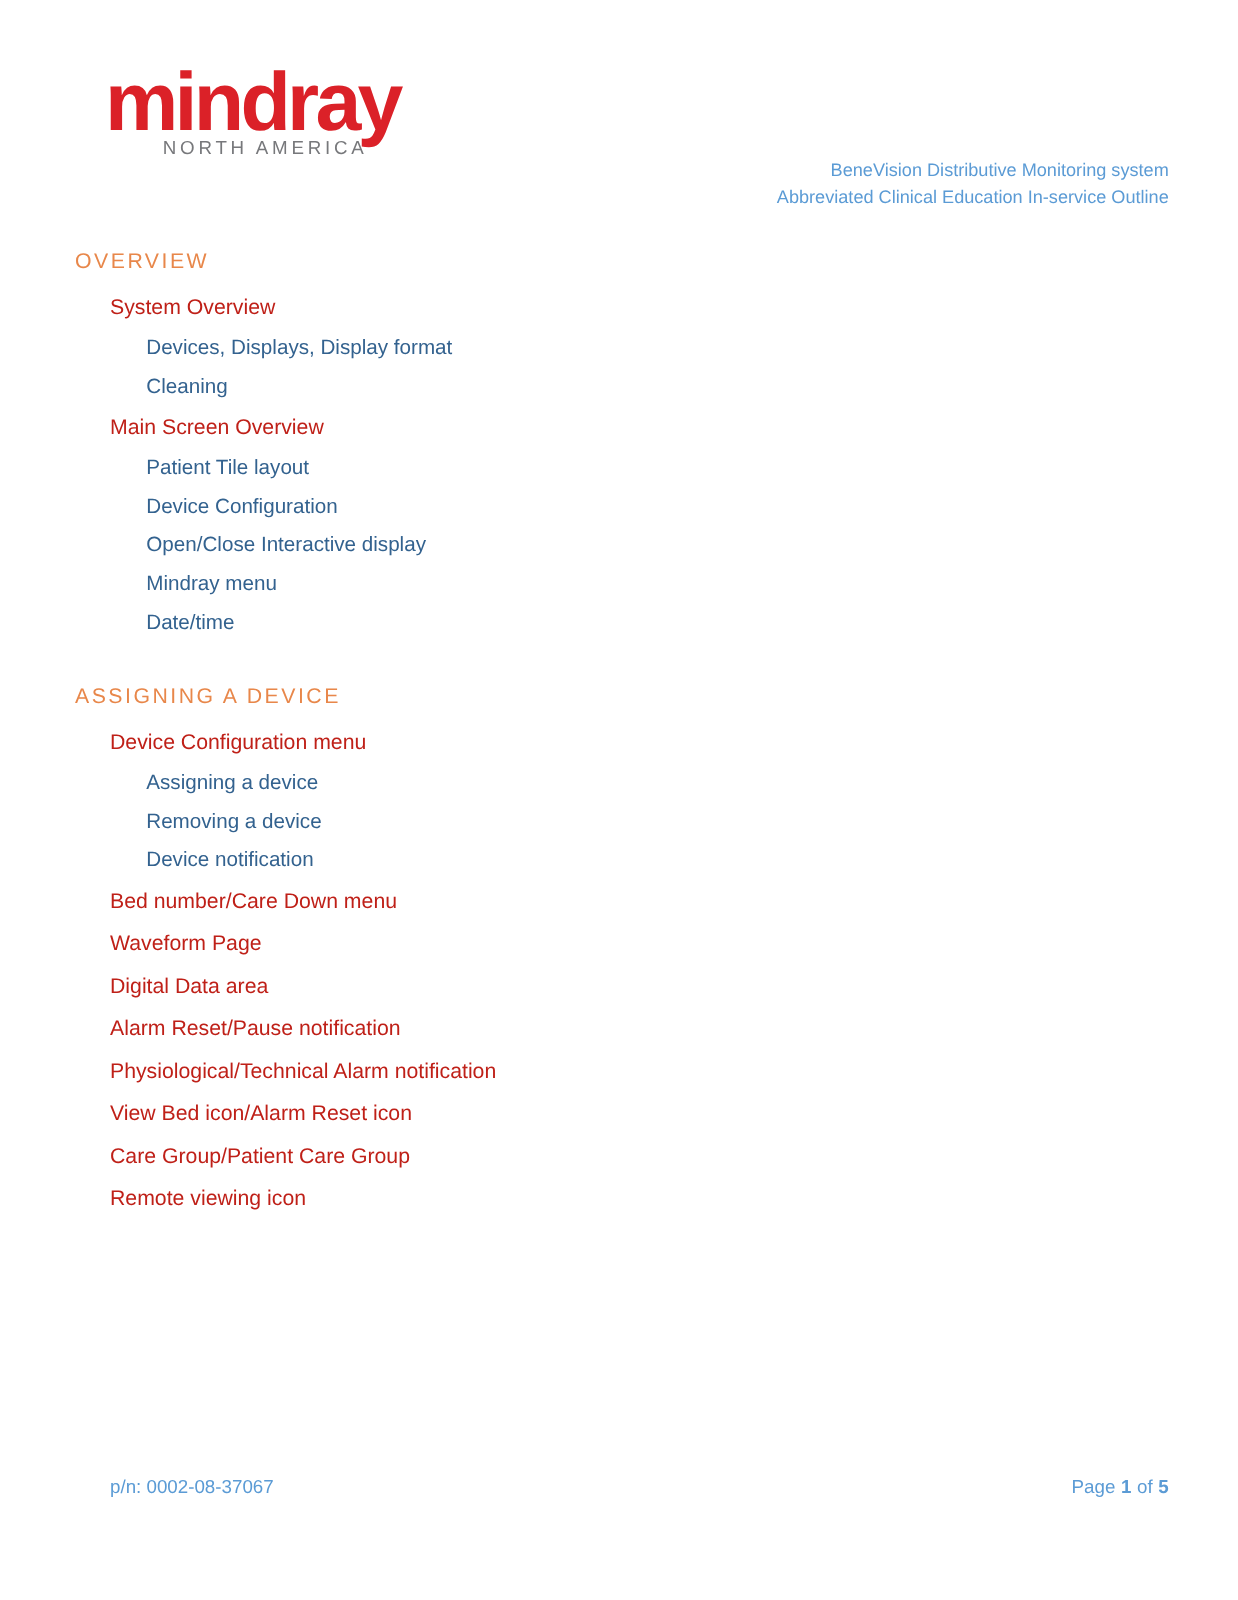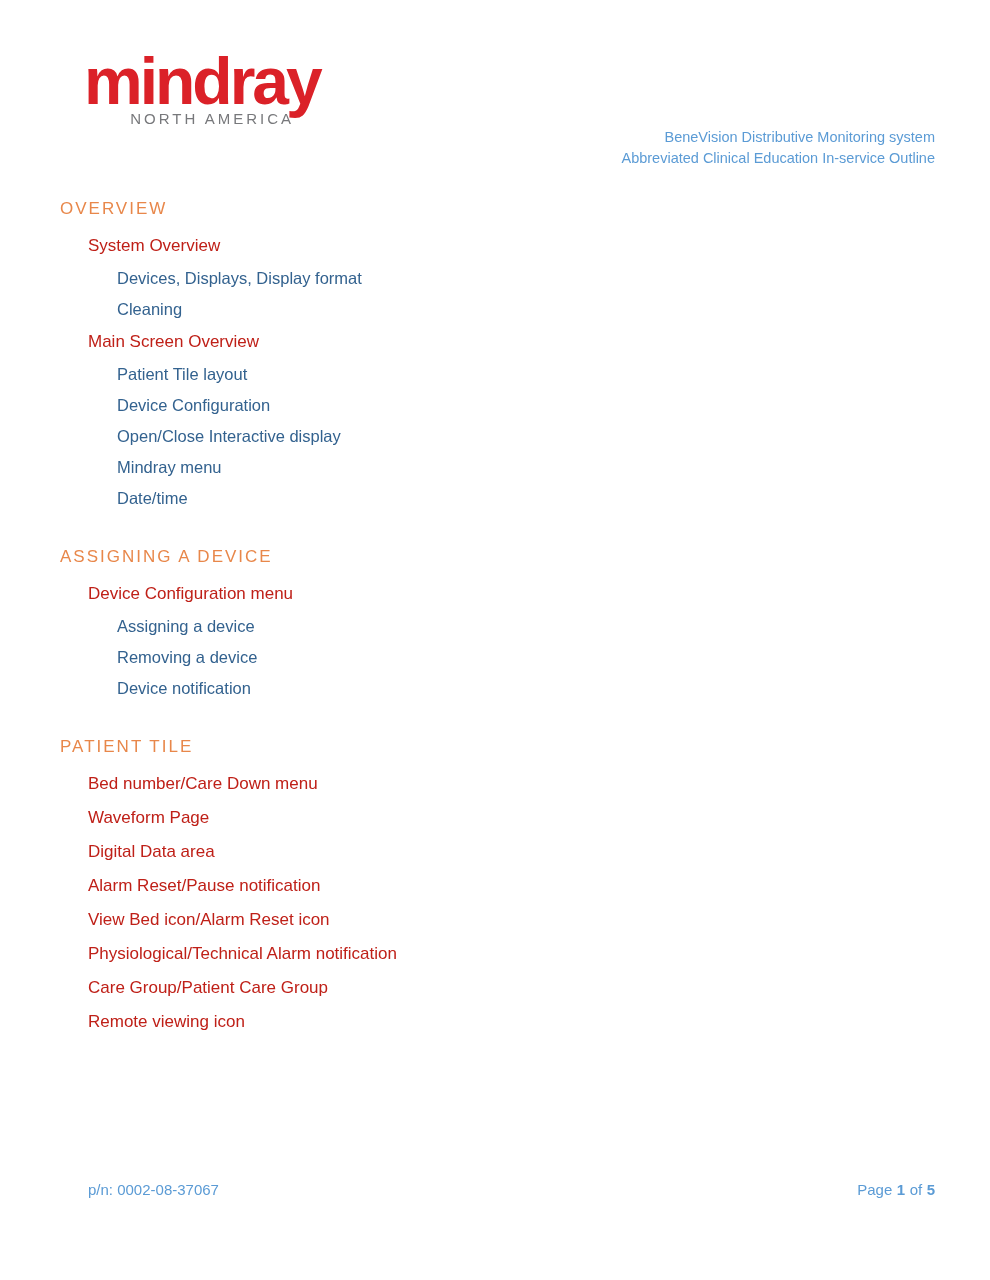--- a/index.html
+++ b/index.html
@@ -117,27 +117,26 @@
     <div class="outline-line l2">Patient Tile layout</div>
     <div class="outline-line l2">Device Configuration</div>
     <div class="outline-line l2">Open/Close Interactive display</div>
     <div class="outline-line l2">Mindray menu</div>
     <div class="outline-line l2">Date/time</div>
     <div class="outline-line l0">ASSIGNING A DEVICE</div>
     <div class="outline-line l1">Device Configuration menu</div>
     <div class="outline-line l2">Assigning a device</div>
     <div class="outline-line l2">Removing a device</div>
     <div class="outline-line l2">Device notification</div>
-    <div class="outline-line l0">PATIENT TILE</div>
     <div class="outline-line l1">Bed number/Care Down menu</div>
     <div class="outline-line l1">Waveform Page</div>
     <div class="outline-line l1">Digital Data area</div>
     <div class="outline-line l1">Alarm Reset/Pause notification</div>
+    <div class="outline-line l1">Physiological/Technical Alarm notification</div>
     <div class="outline-line l1">View Bed icon/Alarm Reset icon</div>
-    <div class="outline-line l1">Physiological/Technical Alarm notification</div>
     <div class="outline-line l1">Care Group/Patient Care Group</div>
     <div class="outline-line l1">Remote viewing icon</div>
   </div>
 
 <div class="footer">
   <span>p/n: 0002-08-37067</span>
   <span class="page-label">
       <span>Page</span>
       <span class="num">1</span>
       <span>of</span>

